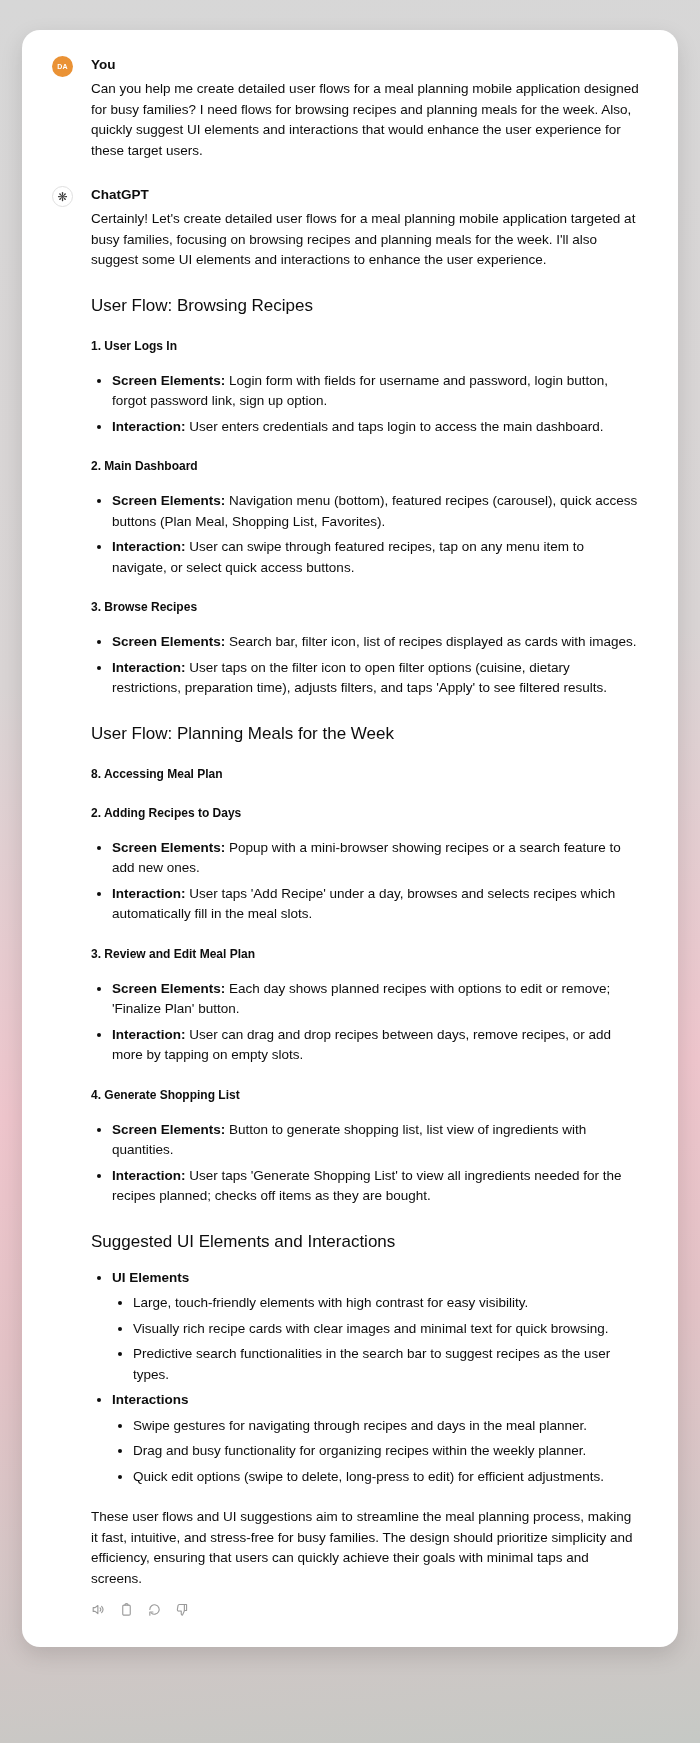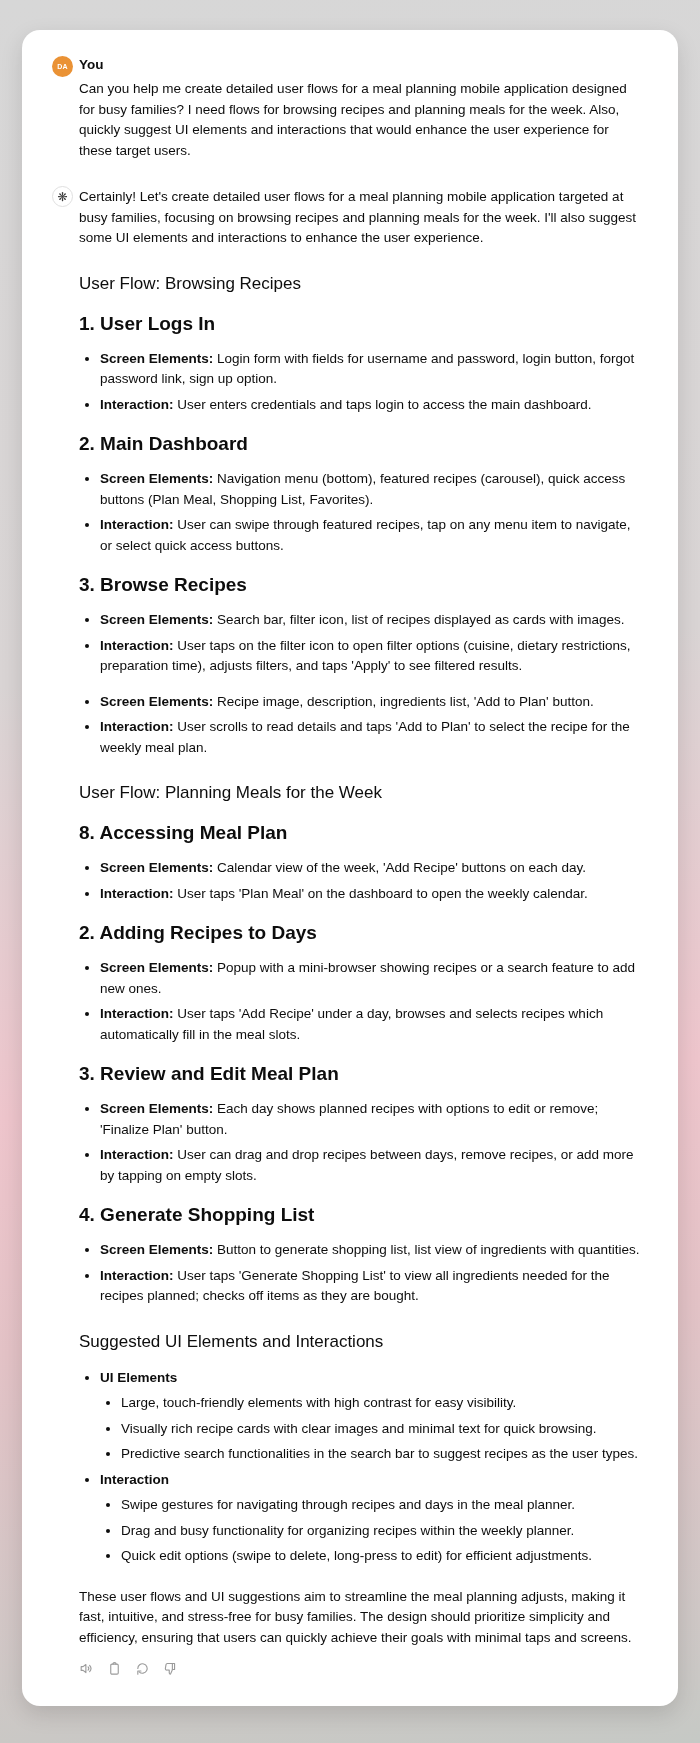--- a/index.html
+++ b/index.html
@@ -19,40 +19,40 @@
   .card {
     position: absolute;
     left: 22px;
     top: 30px;
     width: 656px;
     background: #ffffff;
     border-radius: 18px;
     box-shadow: 0 8px 22px rgba(0,0,0,0.13);
     padding: 25px 38px 30px 30px;
   }
-  .message { display: flex; align-items: flex-start; gap: 6px; }
+  .message { display: flex; align-items: flex-start; gap: 18px; }
   .message + .message { margin-top: 24px; }
   .avatar {
     width: 21px; height: 21px; border-radius: 50%;
     flex: none;
     display: flex; align-items: center; justify-content: center;
     margin-top: 1px;
   }
   .user-avatar { color: #ffffff; font-size: 7px; font-weight: 700; letter-spacing: 0.2px; }
   .gpt-avatar {
     background: #ffffff; border: 1px solid #e0e0e0;
     color: #3a3a3a; font-size: 12px; line-height: 1;
   }
   .msg-content { flex: 1; min-width: 0; padding-top: 2px; }
   .author { font-weight: 700; font-size: 13.5px; color: #0d0d0d; margin-bottom: 7px; }
   .prose { font-size: 13.5px; line-height: 20.5px; color: #0d0d0d; }
   .prose p { margin: 0; }
   .prose p.closing { margin-top: 20px; }
   .prose h3 { font-size: 17px; line-height: 23px; font-weight: 400; margin: 23px 0 0; color: #0d0d0d; }
-  .prose h4 { font-size: 19px; line-height: 20px; font-weight: 700; margin: 19px 0 0; color: #0d0d0d; }
+  .prose h4 { font-size: 12px; line-height: 20px; font-weight: 700; margin: 19px 0 0; color: #0d0d0d; }
   .prose ul { margin: 15px 0 0; padding-left: 21px; list-style: disc; }
   .prose ul ul { margin: 5px 0 0; padding-left: 21px; }
   .prose li { margin-bottom: 5px; }
   .prose li:last-child { margin-bottom: 0; }
   .actions { display: flex; gap: 13px; margin-top: 13px; }
   .action-btn {
     background: none; border: none; padding: 0; cursor: pointer;
     color: #9b9b9b; display: flex; align-items: center;
   }
   .action-btn svg { width: 15px; height: 15px; stroke: currentColor; fill: none;
@@ -73,49 +73,42 @@
         <p>Can you help me create detailed user flows for a meal planning mobile application designed for busy families? I need flows for browsing recipes and planning meals for the week. Also, quickly suggest UI elements and interactions that would enhance the user experience for these target users.</p>
       </div>
     </div>
   </div>
 
   <div class="message">
     <div class="avatar gpt-avatar">
       <span>❋</span>
     </div>
     <div class="msg-content">
+      <div class="author">ChatGPT</div>
       <div class="prose">
         <p>Certainly! Let's create detailed user flows for a meal planning mobile application targeted at busy families, focusing on browsing recipes and planning meals for the week. I'll also suggest some UI elements and interactions to enhance the user experience.</p>
         <div>
             <h3>User Flow: Browsing Recipes</h3>
             <h4>1. User Logs In</h4>
             <ul>
               <li><strong>Screen Elements:</strong> Login form with fields for username and password, login button, forgot password link, sign up option.</li>
               <li><strong>Interaction:</strong> User enters credentials and taps login to access the main dashboard.</li>
             </ul>
             <h4>2. Main Dashboard</h4>
             <ul>
               <li><strong>Screen Elements:</strong> Navigation menu (bottom), featured recipes (carousel), quick access buttons (Plan Meal, Shopping List, Favorites).</li>
               <li><strong>Interaction:</strong> User can swipe through featured recipes, tap on any menu item to navigate, or select quick access buttons.</li>
             </ul>
             <h4>3. Browse Recipes</h4>
             <ul>
               <li><strong>Screen Elements:</strong> Search bar, filter icon, list of recipes displayed as cards with images.</li>
               <li><strong>Interaction:</strong> User taps on the filter icon to open filter options (cuisine, dietary restrictions, preparation time), adjusts filters, and taps 'Apply' to see filtered results.</li>
             </ul>
-            <ul>
-              <li><strong>Screen Elements:</strong> Recipe image, description, ingredients list, 'Add to Plan' button.</li>
-              <li><strong>Interaction:</strong> User scrolls to read details and taps 'Add to Plan' to select the recipe for the weekly meal plan.</li>
-            </ul>
             <h3>User Flow: Planning Meals for the Week</h3>
             <h4>8. Accessing Meal Plan</h4>
-            <ul>
-              <li><strong>Screen Elements:</strong> Calendar view of the week, 'Add Recipe' buttons on each day.</li>
-              <li><strong>Interaction:</strong> User taps 'Plan Meal' on the dashboard to open the weekly calendar.</li>
-            </ul>
             <h4>2. Adding Recipes to Days</h4>
             <ul>
               <li><strong>Screen Elements:</strong> Popup with a mini-browser showing recipes or a search feature to add new ones.</li>
               <li><strong>Interaction:</strong> User taps 'Add Recipe' under a day, browses and selects recipes which automatically fill in the meal slots.</li>
             </ul>
             <h4>3. Review and Edit Meal Plan</h4>
             <ul>
               <li><strong>Screen Elements:</strong> Each day shows planned recipes with options to edit or remove; 'Finalize Plan' button.</li>
               <li><strong>Interaction:</strong> User can drag and drop recipes between days, remove recipes, or add more by tapping on empty slots.</li>
             </ul>
@@ -124,28 +117,28 @@
               <li><strong>Screen Elements:</strong> Button to generate shopping list, list view of ingredients with quantities.</li>
               <li><strong>Interaction:</strong> User taps 'Generate Shopping List' to view all ingredients needed for the recipes planned; checks off items as they are bought.</li>
             </ul>
             <h3>Suggested UI Elements and Interactions</h3>
             <ul>
               <li><strong>UI Elements</strong><ul>
                   <li>Large, touch-friendly elements with high contrast for easy visibility.</li>
                   <li>Visually rich recipe cards with clear images and minimal text for quick browsing.</li>
                   <li>Predictive search functionalities in the search bar to suggest recipes as the user types.</li>
                 </ul></li>
-              <li><strong>Interaction</strong><ul>
+              <li><strong>Interactions</strong><ul>
                   <li>Swipe gestures for navigating through recipes and days in the meal planner.</li>
                   <li>Drag and busy functionality for organizing recipes within the weekly planner.</li>
                   <li>Quick edit options (swipe to delete, long-press to edit) for efficient adjustments.</li>
                 </ul></li>
             </ul>
           </div>
-        <p class="closing">These user flows and UI suggestions aim to streamline the meal planning adjusts, making it fast, intuitive, and stress-free for busy families. The design should prioritize simplicity and efficiency, ensuring that users can quickly achieve their goals with minimal taps and screens.</p>
+        <p class="closing">These user flows and UI suggestions aim to streamline the meal planning process, making it fast, intuitive, and stress-free for busy families. The design should prioritize simplicity and efficiency, ensuring that users can quickly achieve their goals with minimal taps and screens.</p>
       </div>
       <div class="actions">
         <button class="action-btn" style="color: rgb(155, 155, 155);">
           <svg viewBox="0 0 24 24">
             <path d="M11 5.5L6.5 9H3.5v6h3L11 18.5V5.5z"></path>
             <path d="M14.5 9.3a4 4 0 0 1 0 5.4"></path>
             <path d="M17 7a7.5 7.5 0 0 1 0 10"></path>
           </svg>
         </button>
         <button class="action-btn" style="color: rgb(155, 155, 155);">

